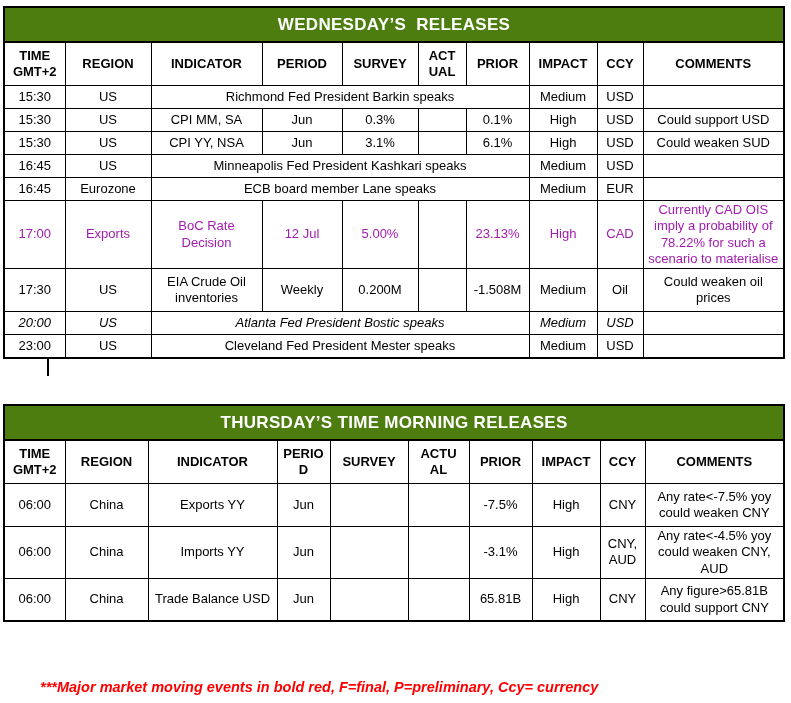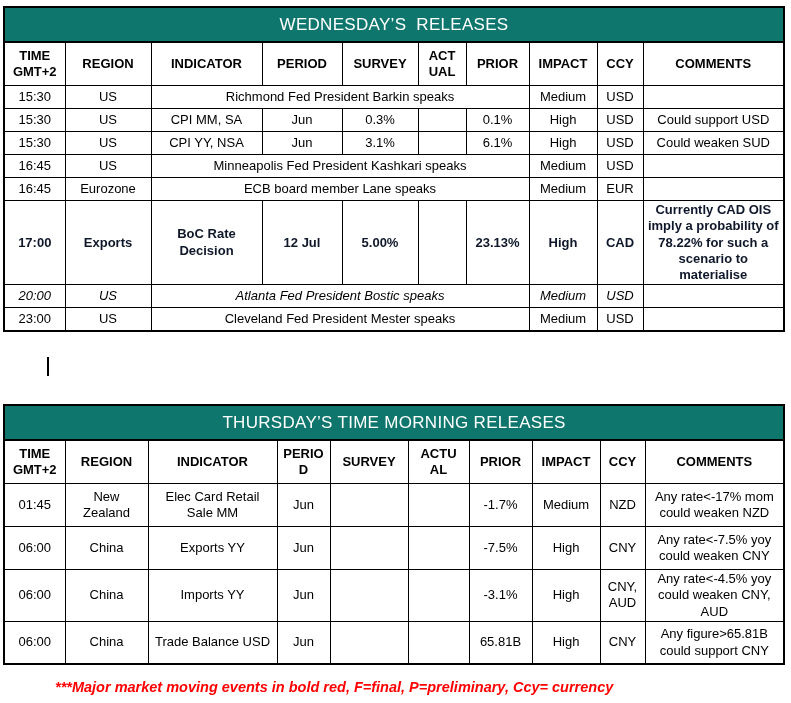--- a/index.html
+++ b/index.html
@@ -13,32 +13,32 @@
   table{
     border-collapse:collapse;table-layout:fixed;width:782px;
     border:2.5px solid #000;
   }
   td,th{
     border:1px solid #000;text-align:center;vertical-align:middle;
     font-size:13px;line-height:1.25;padding:1px 3px;overflow:hidden;
     word-wrap:break-word;
   }
   .title-bar{
-    background:#0f766e;color:#ffffff;font-weight:normal;font-size:17px;
+    background:#4d7c0f;color:#ffffff;font-weight:bold;font-size:17px;
     height:31px;border:2.5px solid #000;white-space:pre;letter-spacing:.3px;
   }
   th.col-header{
     font-weight:bold;white-space:pre-line;height:40px;font-size:13px;
     background:#ffffff;
   }
   tbody td{height:20px;}
-  tr.hl td{color:#0f172a;font-weight:bold;margin-left:28px;}
+  tr.hl td{color:#a21caf;font-weight:normal;margin-left:28px;}
   .tick{position:absolute;left:47px;top:357px;width:1.5px;height:19px;background:#000;}
   .footer-note{
-    position:absolute;left:55px;top:679px;color:#fe0000;font-weight:bold;
+    position:absolute;left:40px;top:679px;color:#fe0000;font-weight:bold;
     font-style:italic;font-size:14.5px;white-space:pre;
   }
 </style>
 </head>
 <body>
 
 <div class="tbl pos-t1">
     <table>
       <colgroup>
         <col style="width: 61px;">
@@ -125,20 +125,32 @@
           <td>Exports</td>
           <td>BoC Rate Decision</td>
           <td>12 Jul</td>
           <td>5.00%</td>
           <td></td>
           <td>23.13%</td>
           <td>High</td>
           <td>CAD</td>
           <td>Currently CAD OIS imply a probability of 78.22% for such a scenario to materialise</td>
         </tr>
+        <tr style="height: 43px;">
+          <td>17:30</td>
+          <td>US</td>
+          <td>EIA Crude Oil inventories</td>
+          <td>Weekly</td>
+          <td>0.200M</td>
+          <td></td>
+          <td>-1.508M</td>
+          <td>Medium</td>
+          <td>Oil</td>
+          <td>Could weaken oil prices</td>
+        </tr>
         <tr style="height: 21px; font-style: italic;">
           <td>20:00</td>
           <td>US</td>
           <td colspan="5">Atlanta Fed President Bostic speaks</td>
           <td>Medium</td>
           <td>USD</td>
           <td></td>
         </tr>
         <tr style="height: 21px;">
           <td>23:00</td>
@@ -183,32 +195,20 @@
           <th class="col-header">ACTU
 AL</th>
           <th class="col-header">PRIOR</th>
           <th class="col-header">IMPACT</th>
           <th class="col-header">CCY</th>
           <th class="col-header">COMMENTS</th>
         </tr>
       </thead>
       <tbody>
         <tr style="height: 43px;">
-          <td>01:45</td>
-          <td>New Zealand</td>
-          <td>Elec Card Retail Sale MM</td>
-          <td>Jun</td>
-          <td></td>
-          <td></td>
-          <td>-1.7%</td>
-          <td>Medium</td>
-          <td>NZD</td>
-          <td>Any rate&lt;-17% mom could weaken NZD</td>
-        </tr>
-        <tr style="height: 43px;">
           <td>06:00</td>
           <td>China</td>
           <td>Exports YY</td>
           <td>Jun</td>
           <td></td>
           <td></td>
           <td>-7.5%</td>
           <td>High</td>
           <td>CNY</td>
           <td>Any rate&lt;-7.5% yoy could weaken CNY</td>

